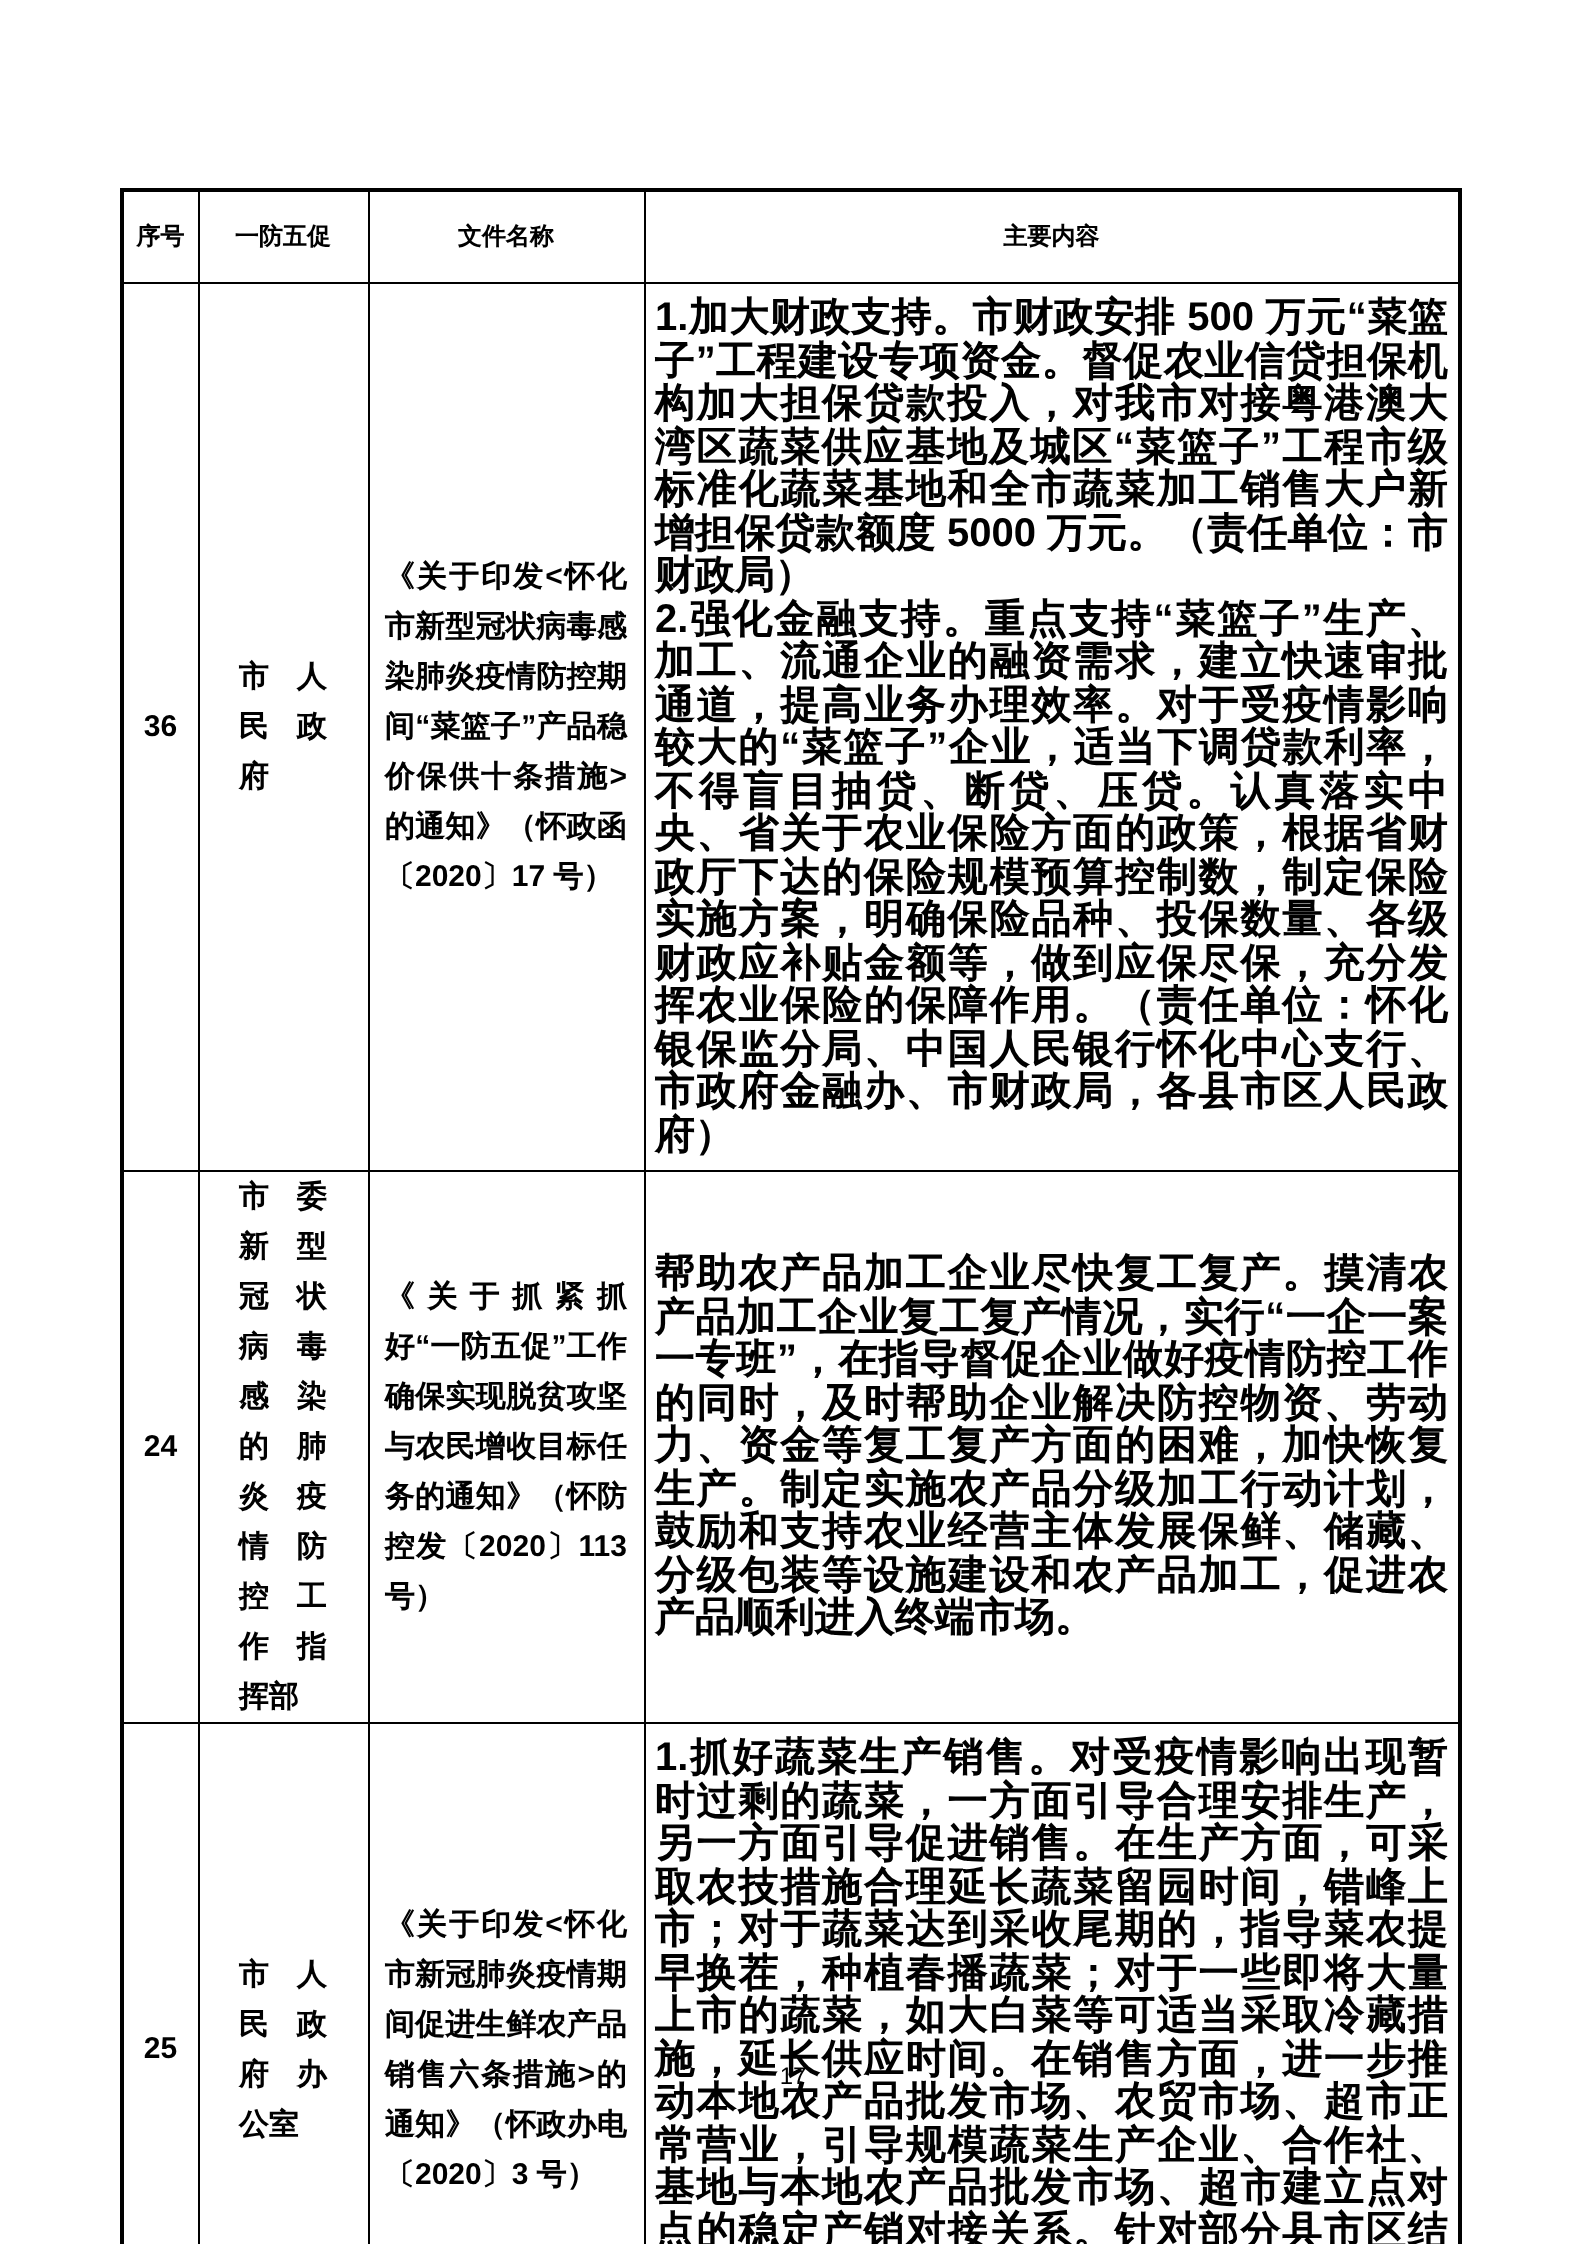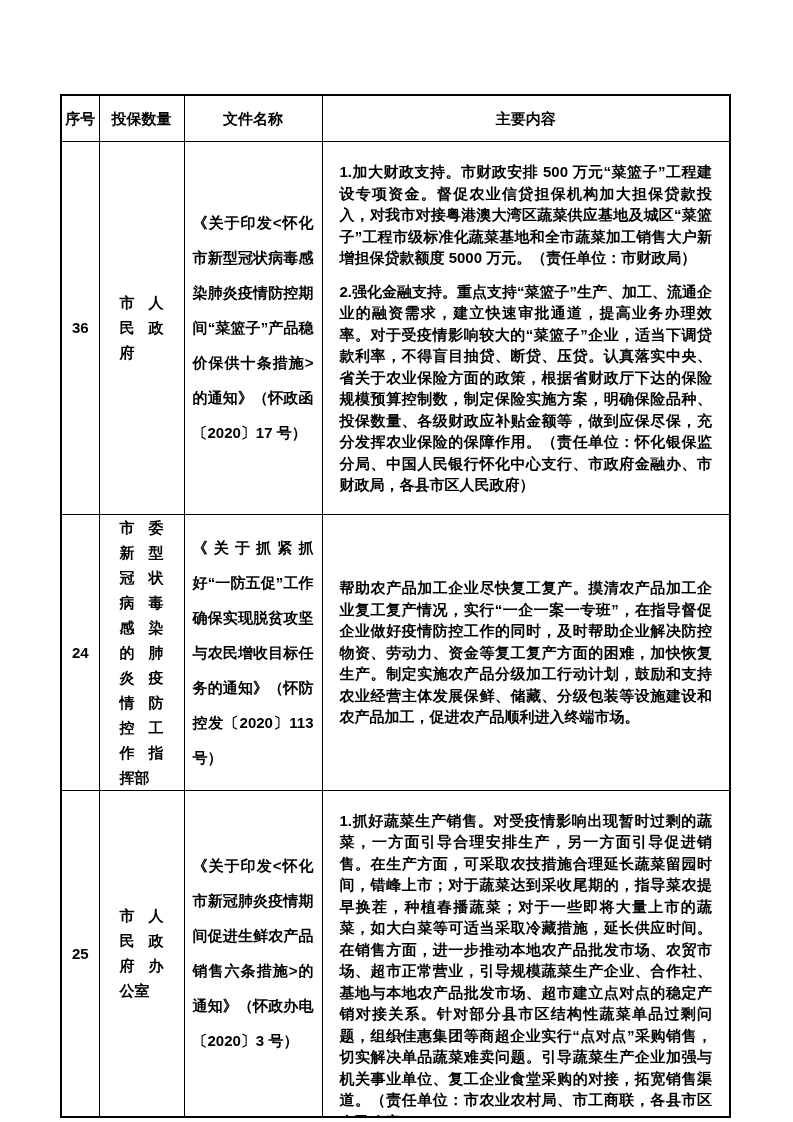--- a/index.html
+++ b/index.html
@@ -29,21 +29,21 @@
     border: 1px solid #000;
     padding: 0;
     vertical-align: middle;
     font-weight: bold;
     font-size: 15px;
     color: #000;
   }
   th.h-cell {
     height: 45px;
     text-align: center;
-    font-size: 15px;
+    font-size: 12px;
     line-height: 19px;
     padding: 0 2px;
   }
   td.section-cell {
     height: 49px;
     text-align: center;
     font-size: 18px;
     letter-spacing: 1px;
   }
   td.no-cell {
@@ -57,41 +57,41 @@
     word-break: break-all;
     line-height: 25px;
     font-size: 15px;
   }
   td.agency-cell .jwrap::after, td.doc-cell .jwrap::after { content: ""; }
   td.doc-cell {
     padding: 0 8px;
     text-align: justify;
     text-justify: inter-ideograph;
     word-break: break-all;
-    line-height: 35px;
+    line-height: 25px;
     font-size: 15px;
   }
   td.content-cell {
     vertical-align: top;
     padding: 0;
   }
   td.content-cell.v-middle {
     vertical-align: middle;
   }
   .content-inner {
     padding: 7px 5px 6px 5px;
     overflow: hidden;
   }
   .content-inner p {
-    margin: 12px;
+    margin: 0;
     text-align: justify;
     text-justify: inter-ideograph;
     word-break: break-all;
     line-height: 21.5px;
-    font-size: 15px;
+    font-size: 20px;
   }
   tr.row-23 { height: 308px; }
   tr.row-24 { height: 206px; }
   tr.row-25 { height: 322px; }
   tr.row-25 .content-inner { height: 312px; }
   .page-number {
     position: absolute;
     left: 0;
     right: 0;
     top: 1031px;
@@ -109,21 +109,21 @@
   <table class="doc-table">
     <colgroup>
       <col style="width:38px">
       <col style="width:85px">
       <col style="width:138px">
       <col style="width:408px">
     </colgroup>
     <thead>
       <tr>
         <th class="h-cell">序号</th>
-        <th class="h-cell">投保数量</th>
+        <th class="h-cell">一防五促</th>
         <th class="h-cell">文件名称</th>
         <th class="h-cell">主要内容</th>
       </tr>
     </thead>
     <tbody>
 
       <tr class="row-23">
         <td class="no-cell">36</td>
         <td class="agency-cell"><span class="jwrap">市人民政府</span></td>
         <td class="doc-cell"><span class="jwrap">《关于印发&lt;怀化市新型冠状病毒感染肺炎疫情防控期间“菜篮子”产品稳价保供十条措施&gt;的通知》（怀政函〔2020〕17 号）</span></td>

